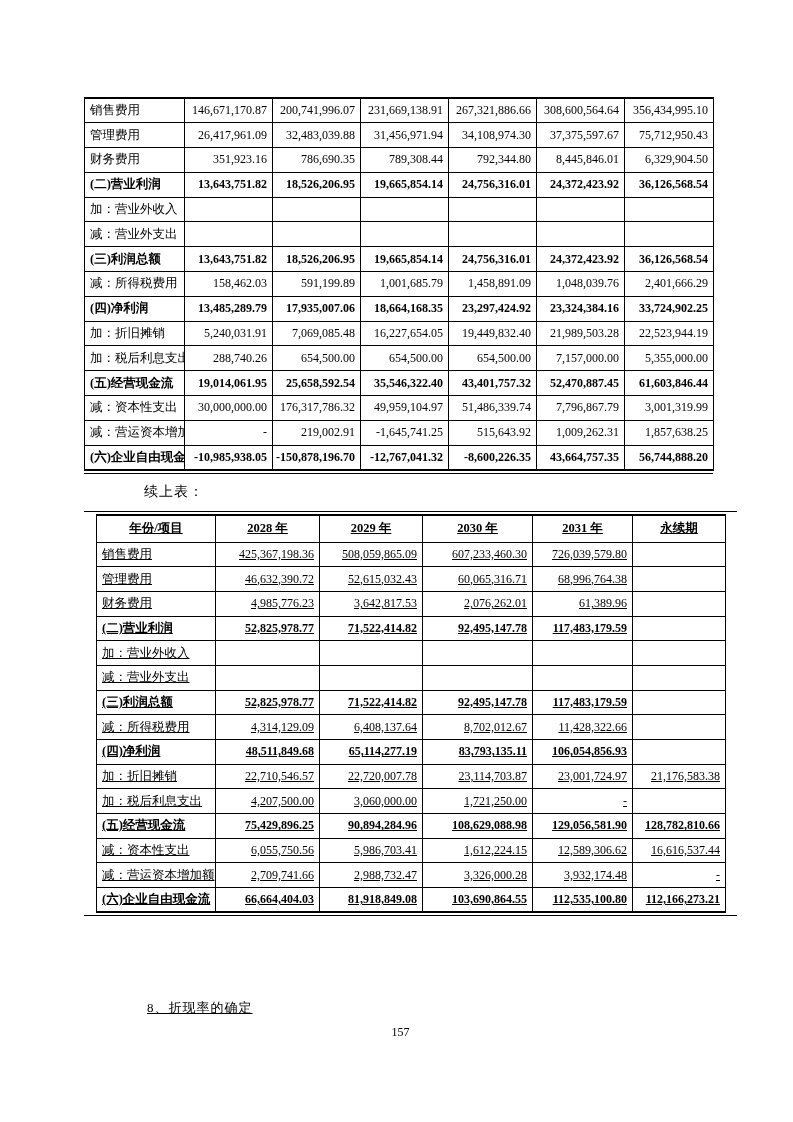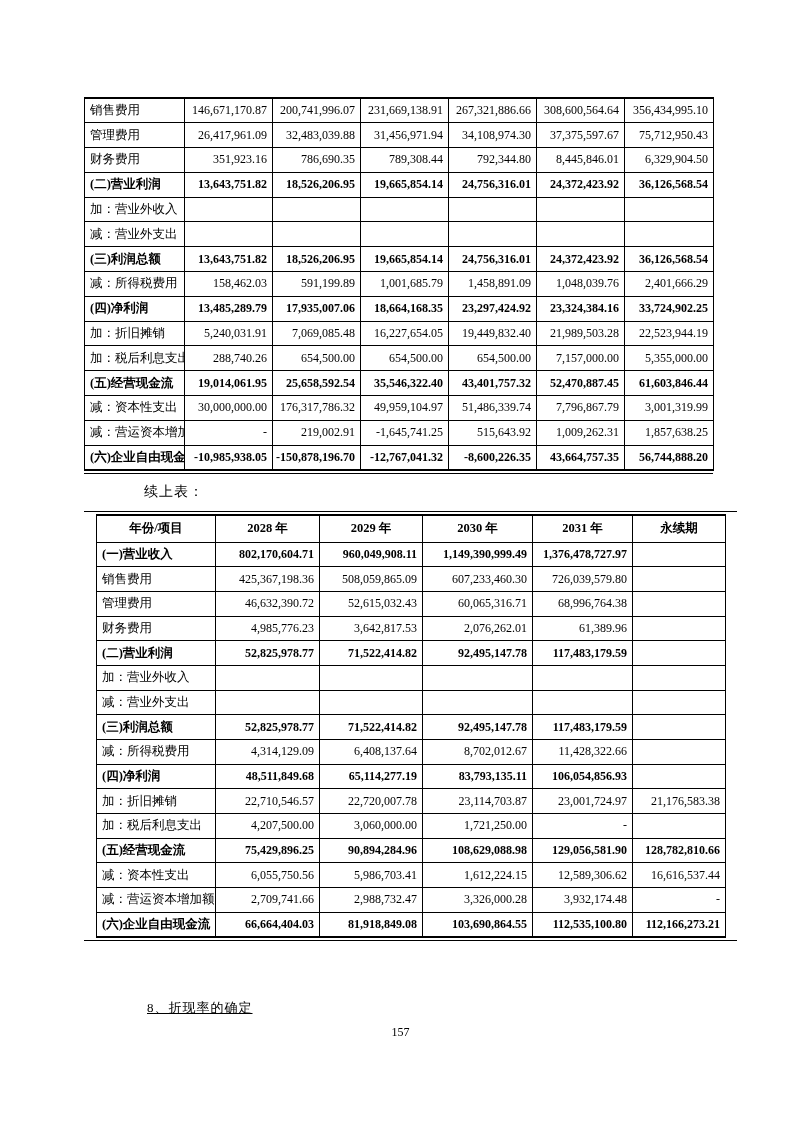--- a/index.html
+++ b/index.html
@@ -4,21 +4,21 @@
 <style>
   html,body{margin:0;padding:0;}
   body{
     width:793px;height:1122px;
     background:#ffffff;color:#000000;
     font-family:"Liberation Serif","DejaVu Serif",serif;
     position:relative;overflow:hidden;
   }
   .tbl-wrap{position:absolute;left:84px;width:629px;box-sizing:content-box;}
   .tbl-wrap1{top:97px;border-bottom:1px solid #000;padding-bottom:2px;}
-  .tbl-wrap2{top:511px;border-top:1px solid #000;border-bottom:1px solid #000;padding:2px 12px;}
+  .tbl-wrap2{top:511px;border-top:1px solid #000;border-bottom:1px solid #000;padding:2px 12px;text-decoration:underline;}
   table{
     border-collapse:collapse;table-layout:fixed;width:629px;
   }
   #table1{border-top:2px solid #000;border-bottom:2px solid #000;}
   #table2{border-top:2px solid #000;border-bottom:2px solid #000;}
   td,th{
     border:1px solid #000;
     overflow:hidden;white-space:nowrap;
     vertical-align:middle;
     box-sizing:border-box;
@@ -212,28 +212,20 @@
       <tr id="t2-head">
           <th>年份/项目</th>
           <th>2028 年</th>
           <th>2029 年</th>
           <th>2030 年</th>
           <th>2031 年</th>
           <th>永续期</th>
         </tr>
     </thead>
     <tbody id="t2-body">
-        <tr class="bold">
-          <td class="label">(一)营业收入</td>
-          <td class="num">802,170,604.71</td>
-          <td class="num">960,049,908.11</td>
-          <td class="num">1,149,390,999.49</td>
-          <td class="num">1,376,478,727.97</td>
-          <td class="num"></td>
-        </tr>
         <tr>
           <td class="label">销售费用</td>
           <td class="num">425,367,198.36</td>
           <td class="num">508,059,865.09</td>
           <td class="num">607,233,460.30</td>
           <td class="num">726,039,579.80</td>
           <td class="num"></td>
         </tr>
         <tr>
           <td class="label">管理费用</td>

